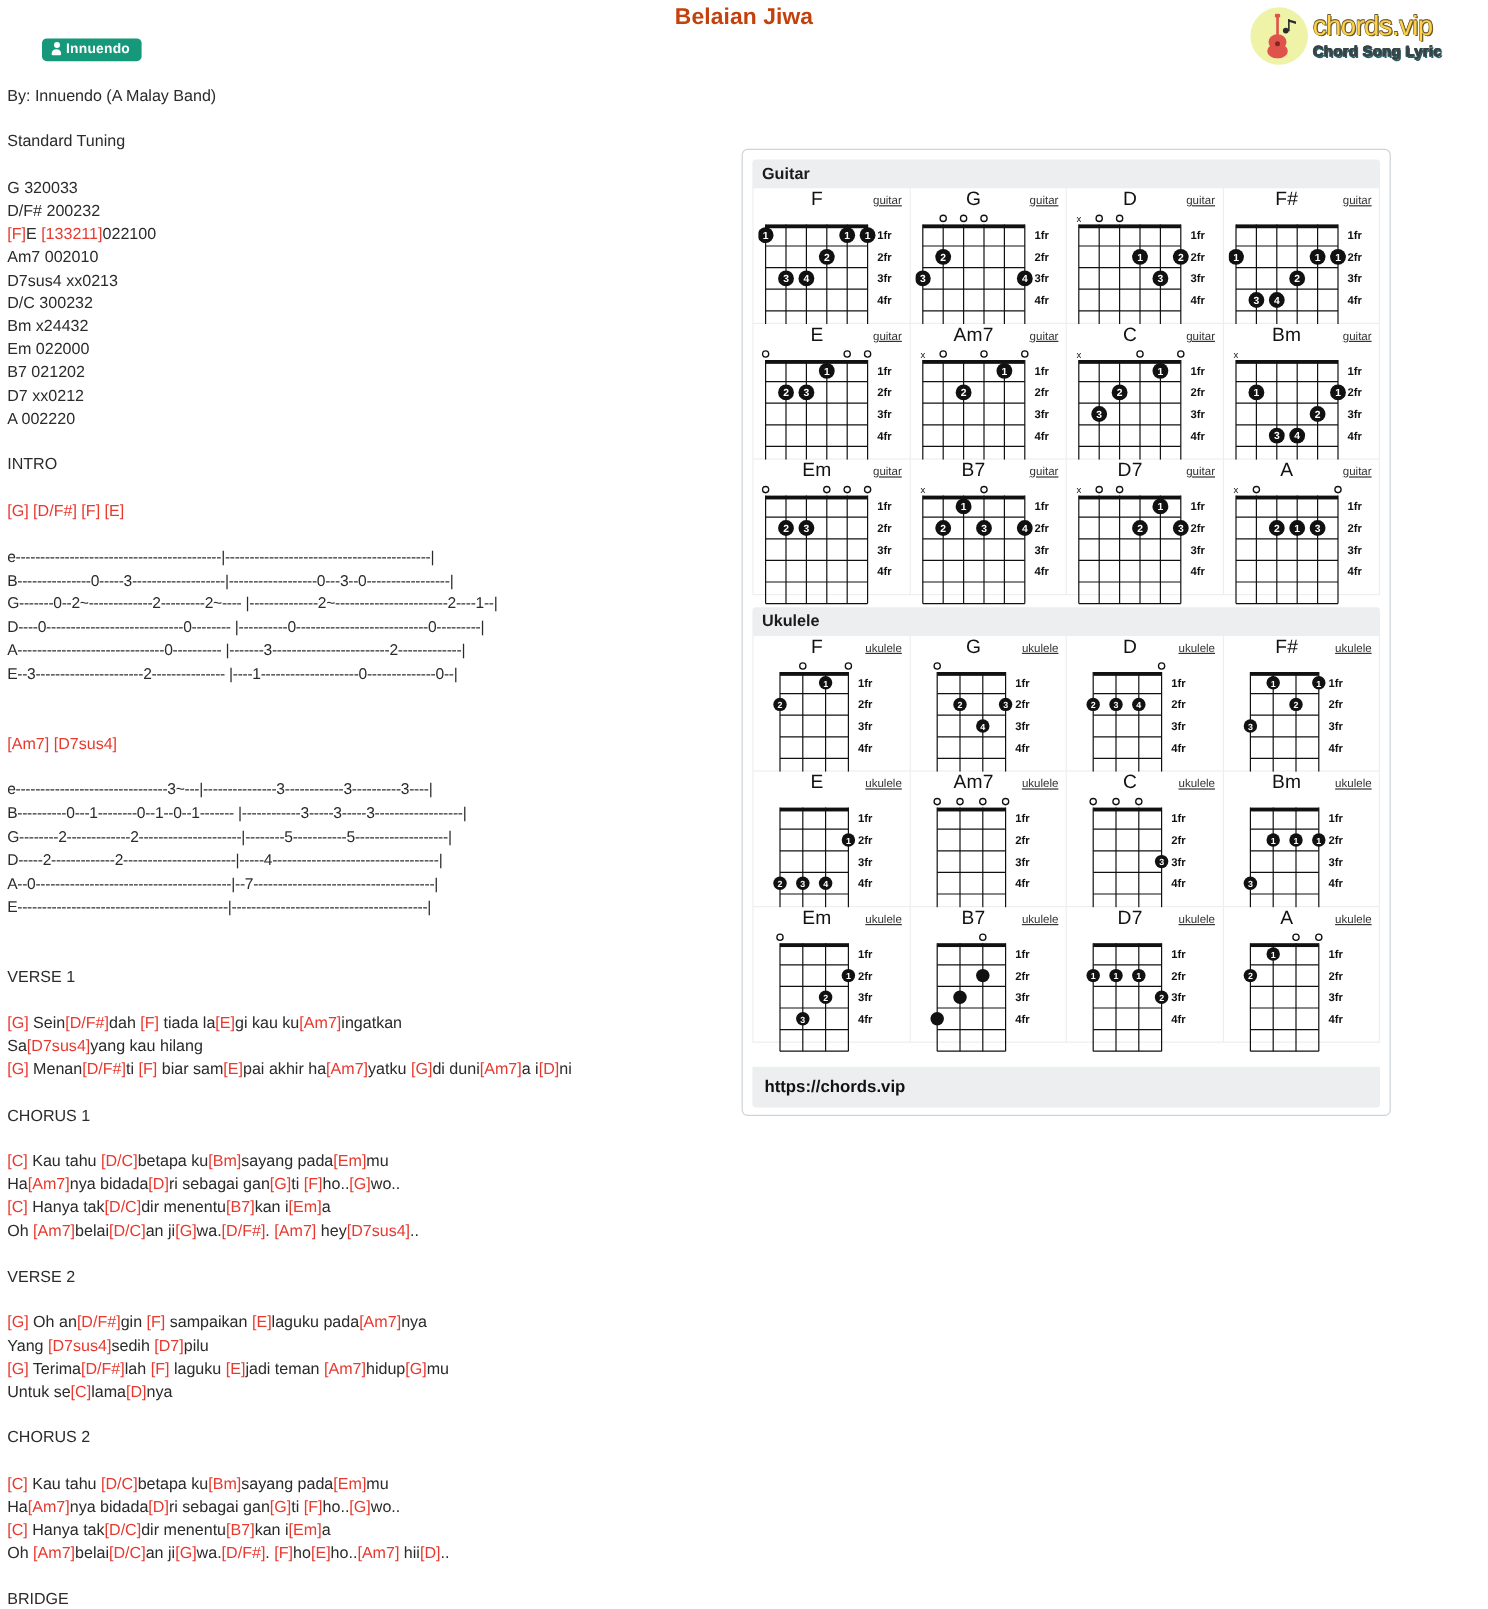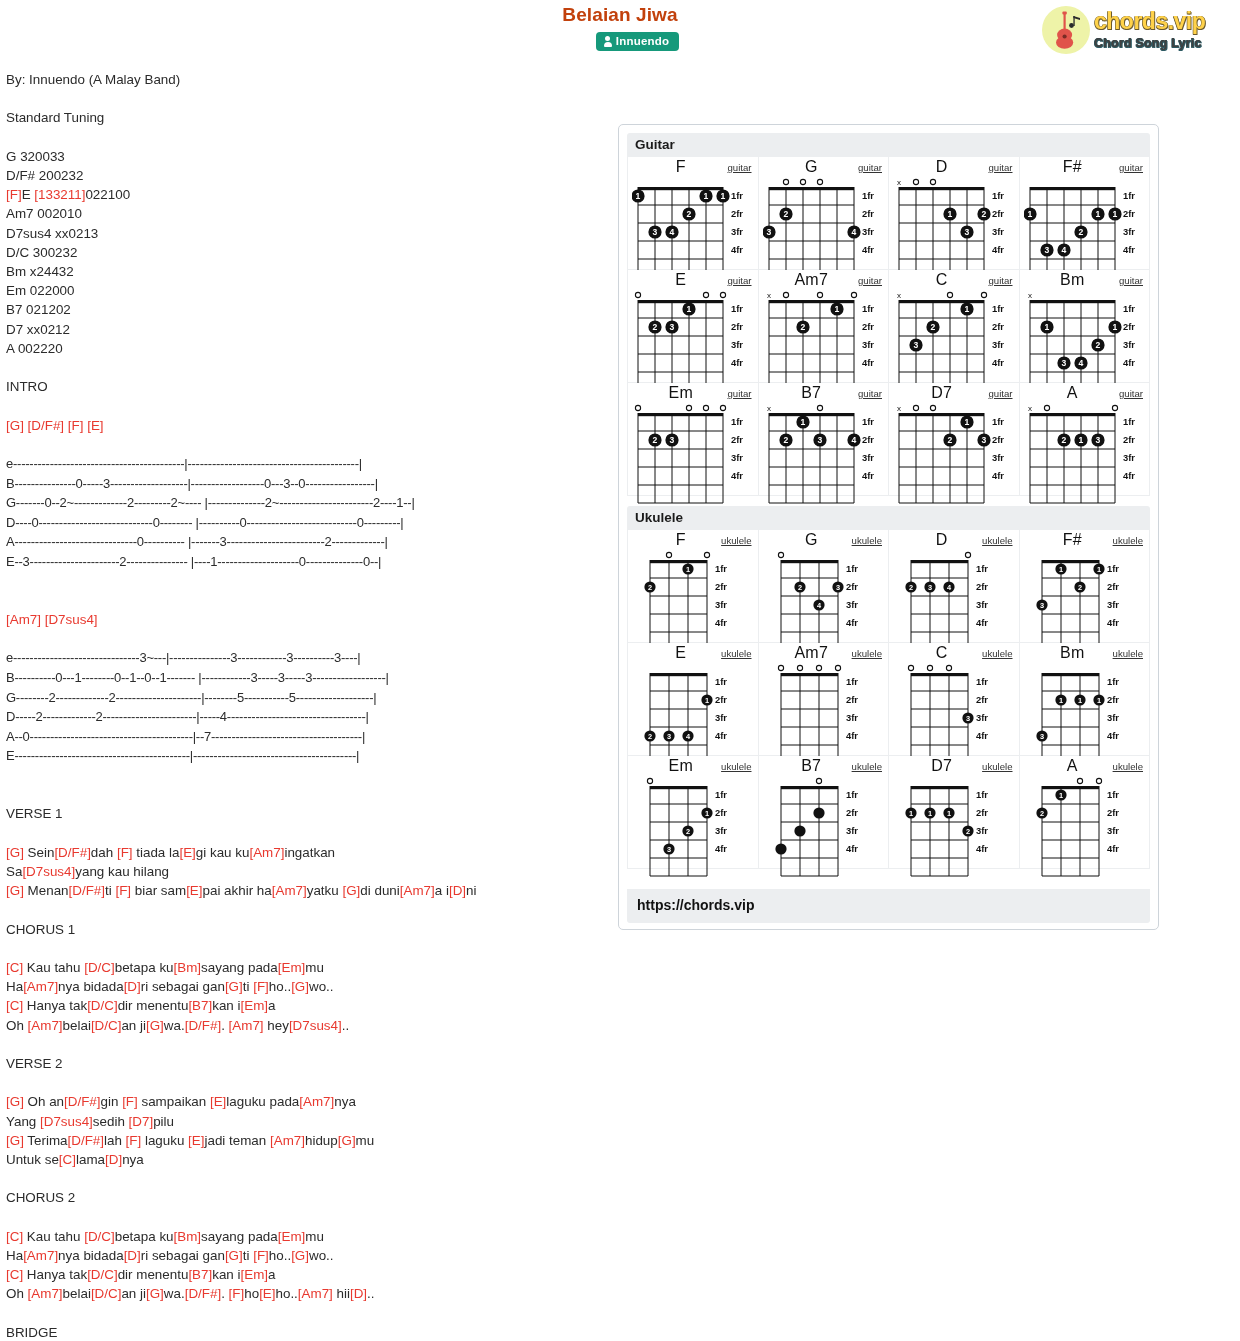--- a/index.html
+++ b/index.html
@@ -18,21 +18,21 @@
   
   .page-header { position: relative; height: 62px; }
   .title {
     text-align: center;
     font-size: 19px;
     font-weight: bold;
     color: #c2410c;
     padding-top: 4px;
     letter-spacing: .1px;
   }
-  .artist-badge-wrap { text-align: center; margin-top: 6px; padding-left: 35px; }
+  .artist-badge-wrap { margin-top: 6px; padding-left: 35px; }
   .artist-badge {
     display: inline-block;
     background: #16997b;
     color: #ffffff;
     font-size: 11.5px;
     font-weight: bold;
     padding: 3px 10px 4px 8px;
     border-radius: 4px;
     letter-spacing: .2px;
   }
@@ -63,21 +63,21 @@
     width: 48px; height: 48px; border-radius: 50%;
     background: #eef3a8;
     position: relative; flex: 0 0 auto;
   }
   .logo-guitar {
     position: absolute; left: 11px; top: 5px;
     width: 24px; height: 38px;
   }
   .logo-text { margin-left: 4px; }
   .logo-main {
-    font-size: 23px; font-weight: bold; color: #ffd24a;
+    font-size: 23px; font-weight: normal; color: #ffd24a;
     line-height: 1; letter-spacing: -.5px;
     text-shadow: 1px 1px 0 #6b5a2e, -0.5px -0.5px 0 #6b5a2e, 0.5px -0.5px 0 #6b5a2e, -0.5px 0.5px 0 #6b5a2e;
   }
   .logo-sub {
     font-size: 12.5px; font-weight: bold; color: #404040;
     line-height: 1; margin-top: 4px; letter-spacing: .2px;
     text-shadow: 1px 1px 0 #2d5a63, -0.5px -0.5px 0 #2d5a63, 0.5px -0.5px 0 #2d5a63, -0.5px 0.5px 0 #2d5a63;
   }
 
   

